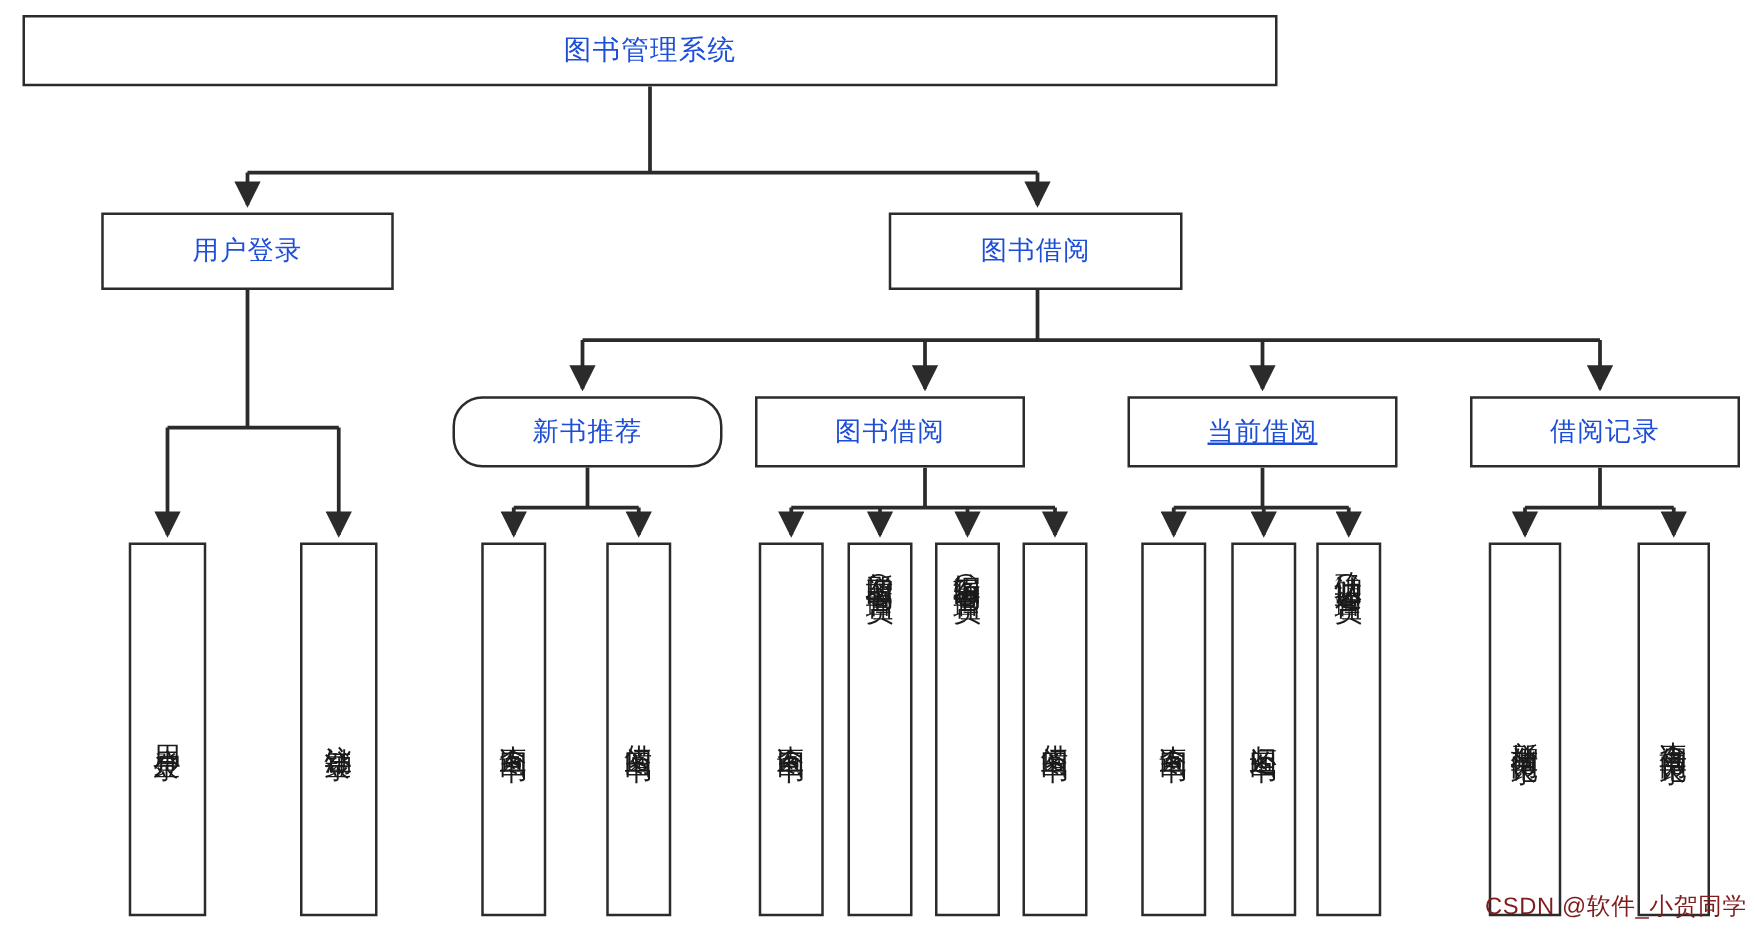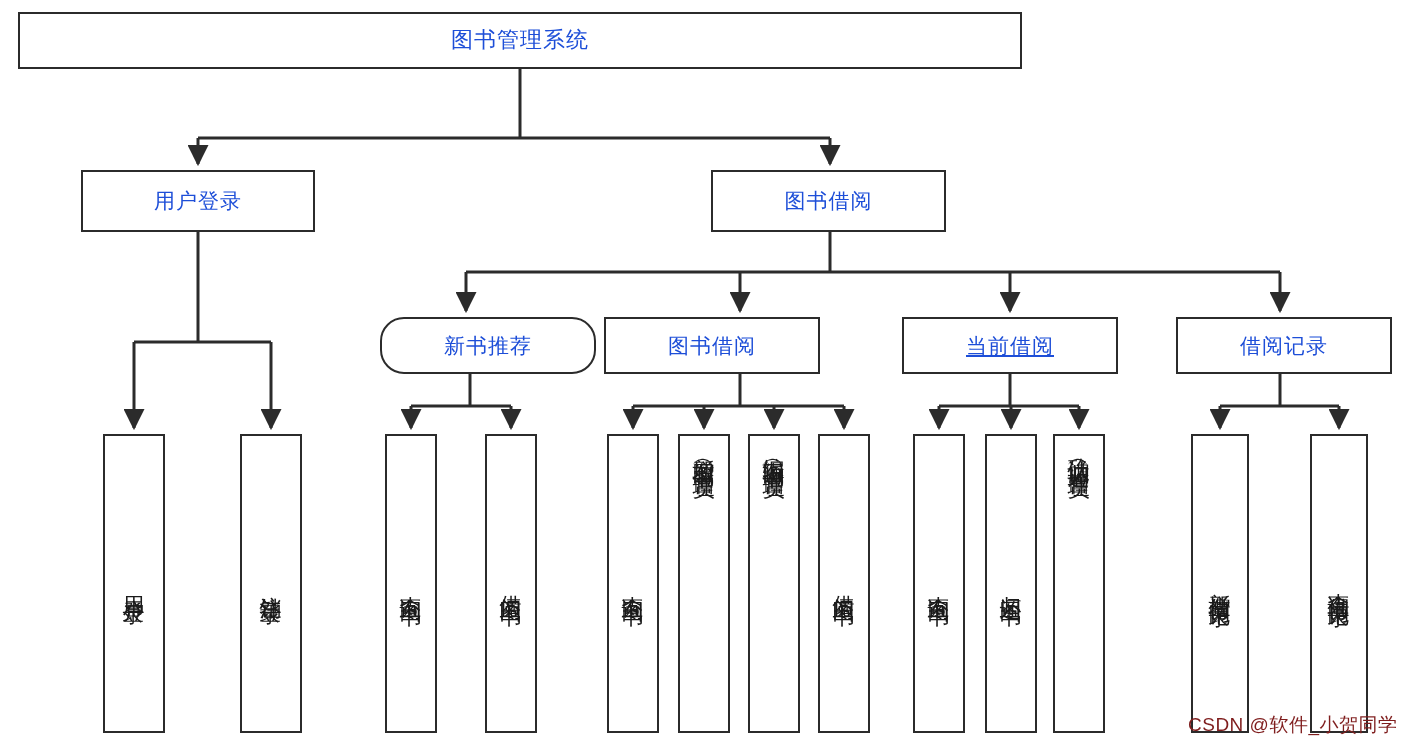--- a/index.html
+++ b/index.html
@@ -136,21 +136,21 @@
   <div id="nodes-host">
       <div class="node root" style="left: 18px; top: 12px; width: 1004px; height: 57px;">
         <span>图书管理系统</span>
       </div>
       <div class="node level2" style="left: 81px; top: 170px; width: 234px; height: 62px;">
         <span>用户登录</span>
       </div>
       <div class="node level2" style="left: 711px; top: 170px; width: 235px; height: 62px;">
         <span>图书借阅</span>
       </div>
-      <div class="node level3" style="left: 380px; top: 317px; width: 216px; height: 57px; border-radius: 24px;">
+      <div class="node level3" style="left: 362px; top: 317px; width: 216px; height: 57px; border-radius: 24px;">
         <span>新书推荐</span>
       </div>
       <div class="node level3" style="left: 604px; top: 317px; width: 216px; height: 57px;">
         <span>图书借阅</span>
       </div>
       <div class="node level3" style="left: 902px; top: 317px; width: 216px; height: 57px; text-decoration: underline;">
         <span>当前借阅</span>
       </div>
       <div class="node level3" style="left: 1176px; top: 317px; width: 216px; height: 57px;">
         <span>借阅记录</span>

